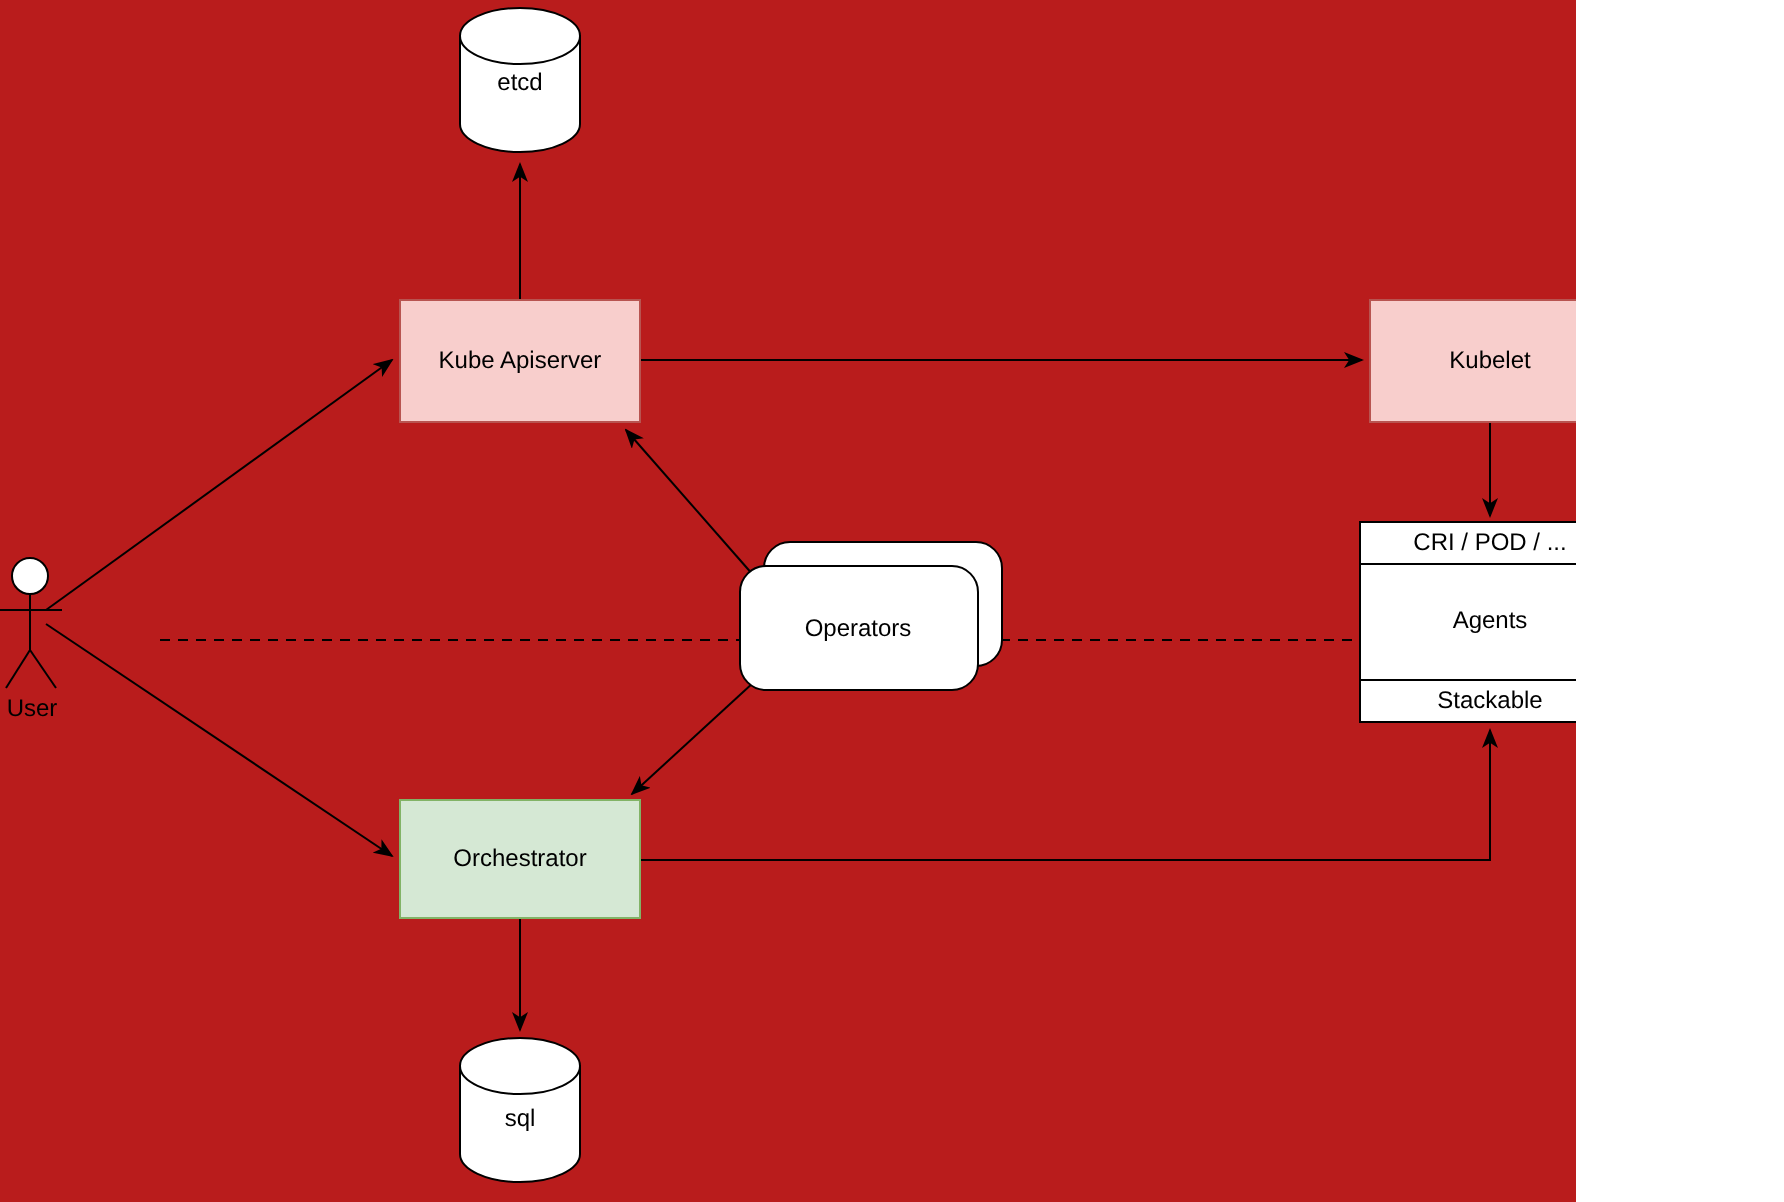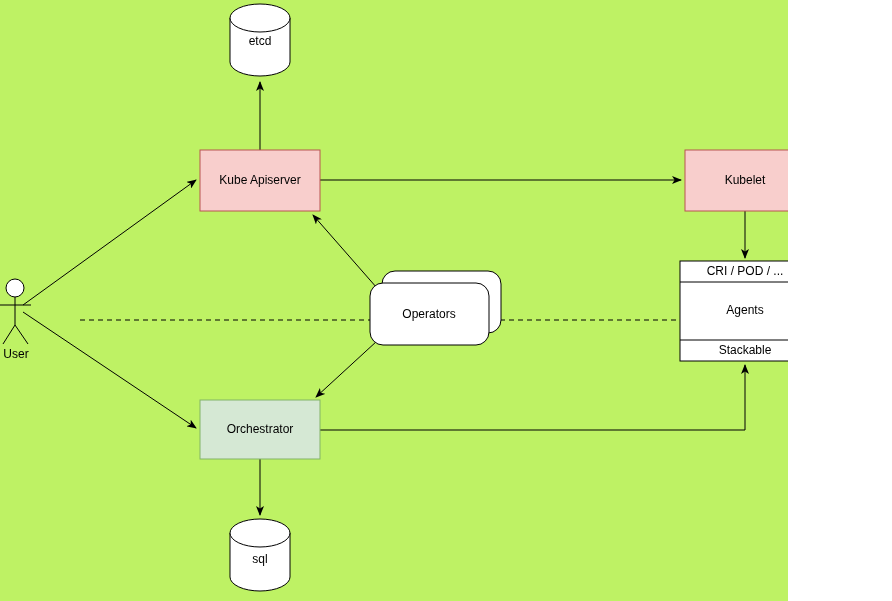--- a/index.html
+++ b/index.html
@@ -8,21 +8,21 @@
     padding: 0;
     background: #ffffff;
   }
   body {
     font-family: "Liberation Sans", sans-serif;
   }
   #canvas {
     position: relative;
     width: 788px;
     height: 601px;
-    background: #bef264;
+    background: #b91c1c;
     overflow: hidden;
   }
   #diagram-svg {
     position: absolute;
     left: 0;
     top: 0;
     width: 892px;
     height: 601px;
   }
   .node-label {

